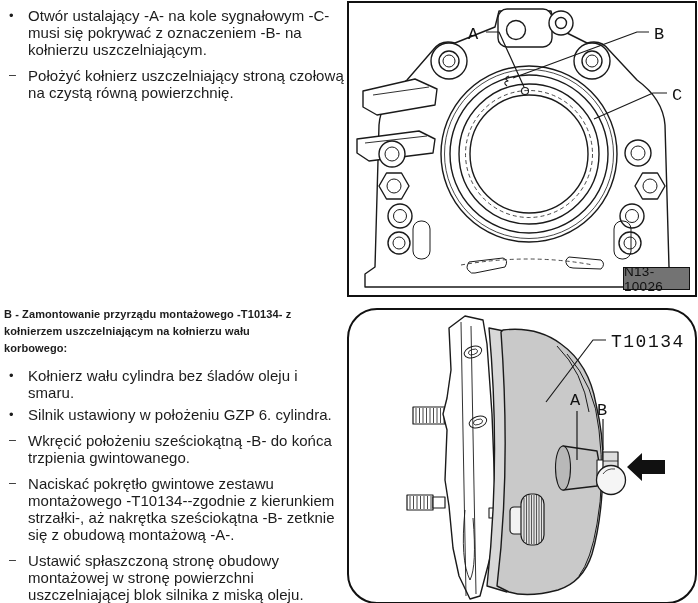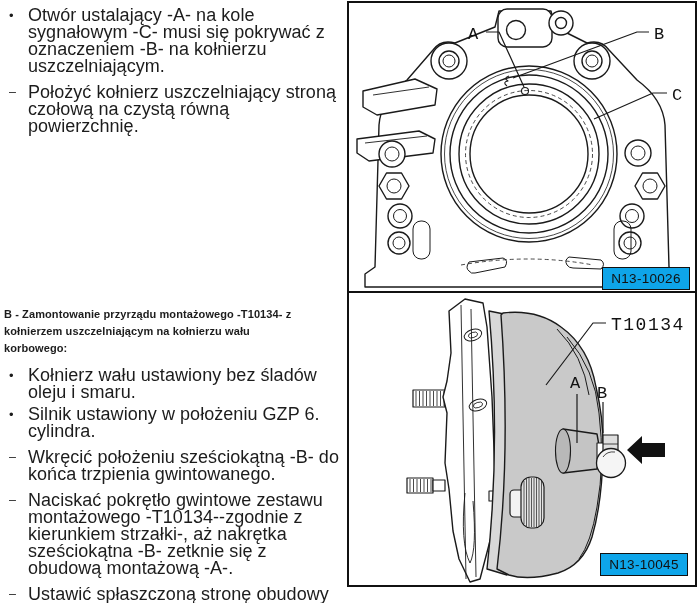--- a/index.html
+++ b/index.html
@@ -11,30 +11,30 @@
   .text-block { position:absolute; left:4px; width:340px; }
   .tb-top { top:7px; }
   .tb-bottom { top:306px; }
   .heading { font-size:11px; font-weight:bold; line-height:17px; width:300px;
              letter-spacing:0.1px; margin-bottom:10px; }
   .item { display:flex; align-items:flex-start; margin-bottom:9px; }
   .item.tight { margin-bottom:5px; }
   .marker { width:24px; flex:0 0 24px; font-size:12.5px; line-height:17px;
             padding-left:5px; }
   .marker.bullet { font-size:13px; }
-  .item-text { width:316px; font-size:18px; line-height:17px; letter-spacing:0.05px; }
+  .item-text { width:316px; font-size:15px; line-height:17px; letter-spacing:0.05px; }
 
   
   .fig { position:absolute; left:347px; width:350px; border:2px solid #111;
          background:#fff; }
   .fig1 { top:1px;  height:296px; }
-  .fig2 { top:291px; height:296px; }
+  .fig2 { top:308px; height:296px;border-radius:30px; }
   .fig svg { display:block; }
-  .partbox { position:absolute; right:5px; bottom:5px; width:88px; height:23px;
-             border:1.5px solid #111; background:#0ea5e9; display:flex;
+  .partbox { position:absolute; right:5px; bottom:5px; width:67px; height:23px;
+             border:1.5px solid #111; background:#737373; display:flex;
              align-items:center; justify-content:center;
              font-size:13.5px; letter-spacing:0.3px; color:#111; }
   .fig2 .partbox { bottom:9px; right:7px; }
 
   .lbl { font-family:"Liberation Mono", monospace; font-size:17px; fill:#111; }
   .lbl-big { font-family:"Liberation Mono", monospace; font-size:18px;
              letter-spacing:1.5px; fill:#111; }
 </style>
 </head>
 <body>
@@ -49,21 +49,21 @@
     <div class="item">
       <span class="marker">–</span>
       <span class="item-text">Położyć kołnierz uszczelniający stroną czołową na czystą równą powierzchnię.</span>
     </div>
   </div>
 
   <div class="text-block tb-bottom">
     <div class="heading">B - Zamontowanie przyrządu montażowego -T10134- z kołnierzem uszczelniającym na kołnierzu wału korbowego:</div>
     <div class="item tight">
       <span class="marker bullet">•</span>
-      <span class="item-text">Kołnierz wału ustawiony bez śladów oleju i smaru.</span>
+      <span class="item-text">Kołnierz wału cylindra bez śladów oleju i smaru.</span>
     </div>
     <div class="item">
       <span class="marker bullet">•</span>
       <span class="item-text">Silnik ustawiony w położeniu GZP 6. cylindra.</span>
     </div>
     <div class="item">
       <span class="marker">–</span>
       <span class="item-text">Wkręcić położeniu sześciokątną -B- do końca trzpienia gwintowanego.</span>
     </div>
     <div class="item">
@@ -195,16 +195,15 @@
         <path fill="#111" stroke="none" d="M278,157 L293,143 L293,150 L316,150 L316,164 L293,164 L293,171 Z"></path>
 
         <path stroke-width="1.2" d="M257,30 L244,30 L197,92"></path>
         <path stroke-width="1.2" d="M228,101 L228,150"></path>
         <path stroke-width="1.2" d="M254,109 L254,140"></path>
       </g>
       <text class="lbl-big" x="262" y="37">T10134</text>
       <text class="lbl" x="221" y="95">A</text>
       <text class="lbl" x="248" y="105">B</text>
     </svg>
-    <div class="partbox">N13-10045</div>
   </div>
 
 </div>
 
 </body></html>

